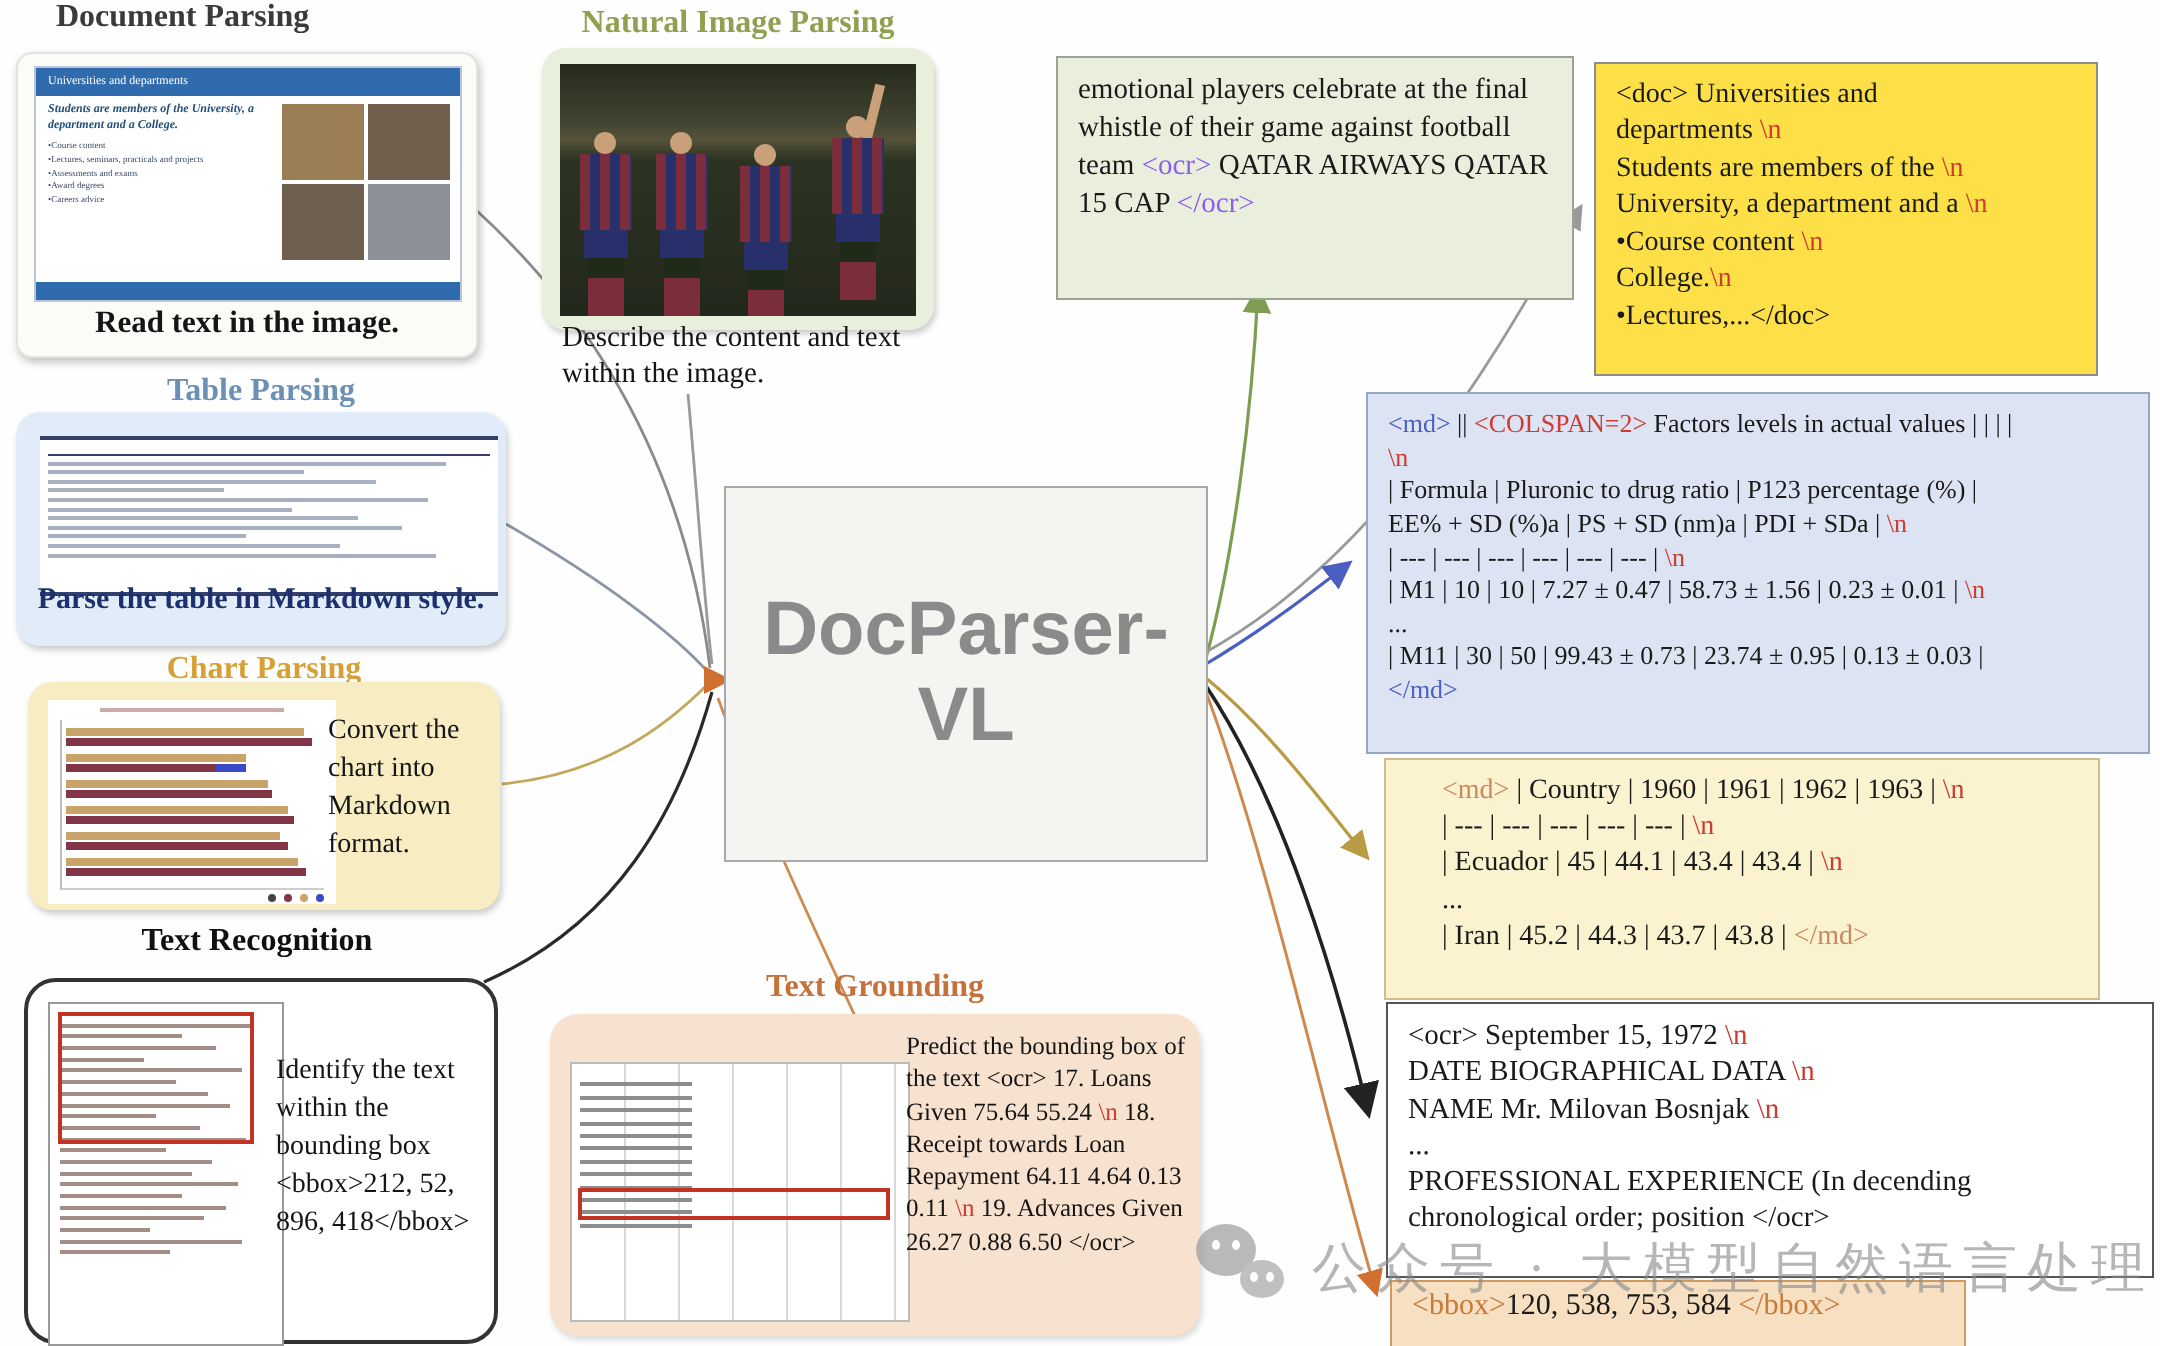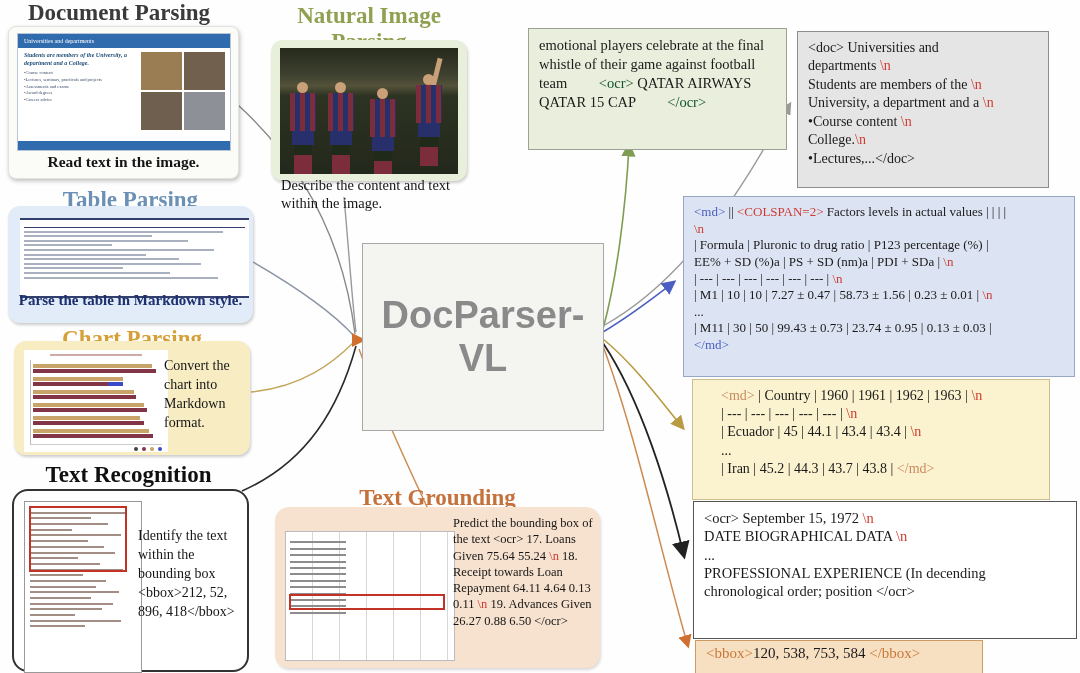--- a/index.html
+++ b/index.html
@@ -1,31 +1,31 @@
 <!DOCTYPE html>
 <html><head>
 <meta charset="utf-8">
 <style>
   html,body{margin:0;padding:0;background:#fff;}
   .stage{position:relative;width:1080px;height:673px;background:#fefefe;overflow:hidden;
          font-family:"Liberation Serif","DejaVu Serif",serif;}
   svg.links{position:absolute;left:0;top:0;width:1080px;height:673px;pointer-events:none;}
 
-  .title{position:absolute;font-size:23px;font-weight:600;text-align:center;}
+  .title{position:absolute;font-size:16px;font-weight:600;text-align:center;}
   .t-doc{left:28px;top:0;width:210px;text-align:left;color:#3a3a3a;}
   .t-nat{left:263px;top:3px;width:212px;color:#8fa050;}
   .t-table{left:8px;top:187px;width:245px;color:#6b90b5;}
   .t-chart{left:14px;top:326px;width:236px;color:#d6a037;}
   .t-rec{left:12px;top:462px;width:233px;color:#101010;font-weight:700;}
   .t-gnd{left:275px;top:485px;width:325px;color:#c4713b;}
 
   .panel{position:absolute;border-radius:12px;}
   .p-doc{left:8px;top:26px;width:229px;height:151px;background:#fbfbf8;border:1px solid #e2e2de;
          box-shadow:1px 2px 4px rgba(0,0,0,.25);border-radius:8px;}
-  .p-nat{left:271px;top:24px;width:196px;height:141px;background:#e8efda;box-shadow:1px 2px 3px rgba(0,0,0,.2);margin-top:16px;}
+  .p-nat{left:271px;top:24px;width:196px;height:141px;background:#e8efda;box-shadow:1px 2px 3px rgba(0,0,0,.2);}
   .p-table{left:8px;top:206px;width:245px;height:117px;background:#e2ecf9;box-shadow:1px 2px 3px rgba(0,0,0,.2);}
   .p-chart{left:14px;top:341px;width:236px;height:114px;background:#f8ecc3;box-shadow:1px 2px 3px rgba(0,0,0,.2);}
   .p-rec{left:12px;top:489px;width:233px;height:179px;background:#fff;border:2px solid #333;border-radius:16px;}
   .p-gnd{left:275px;top:507px;width:325px;height:161px;background:#f7e2cf;border-radius:14px;box-shadow:1px 2px 3px rgba(0,0,0,.15);}
 
   .cap{position:absolute;color:#151515;}
   .cap-doc{left:0;top:126px;width:100%;text-align:center;font-size:15.5px;font-weight:bold;}
   .cap-nat{left:10px;top:136px;width:180px;font-size:14.5px;line-height:1.25;}
   .cap-table{left:0;top:86px;width:100%;text-align:center;font-size:15px;font-weight:600;color:#1c2f6e;}
   .cap-chart{left:150px;top:16px;width:82px;font-size:14px;line-height:1.35;}
@@ -89,30 +89,30 @@
   .redbox2{position:absolute;left:3px;top:62px;width:152px;height:12px;border:2px solid #c23325;}
 
   
   .model{position:absolute;left:362px;top:243px;width:240px;height:186px;background:#f4f4f1;border:1.5px solid #a8a8a8;
          display:flex;flex-direction:column;justify-content:center;align-items:center;
          font-family:"Liberation Sans","DejaVu Sans",sans-serif;font-weight:700;font-size:38px;color:#8a8a8a;line-height:1.12;}
 
   
   .outbox{position:absolute;padding:7px 10px;font-size:14.5px;line-height:1.32;color:#1a1a1a;}
   .green{left:528px;top:28px;width:237px;height:106px;background:#e9efdc;border:1px solid #9aa391;font-size:14.5px;}
-  .grayb{left:797px;top:31px;width:230px;height:141px;background:#e5e5e5;border:1px solid #8c8c8c;font-size:14px;}
+  .grayb{left:797px;top:31px;width:230px;height:141px;background:#fde047;border:1px solid #8c8c8c;font-size:14px;}
   .blueb{left:683px;top:196px;width:370px;height:165px;background:#dce3f2;border:1px solid #97a6c4;font-size:13px;line-height:1.28;}
   .yellowb{left:692px;top:379px;width:318px;height:105px;background:#fbf2d0;border:1px solid #cbbd8d;font-size:14px;line-height:1.3;padding-left:28px;}
   .whiteb{left:693px;top:501px;width:362px;height:122px;background:#fff;border:1.5px solid #555;font-size:14.5px;line-height:1.26;}
   .bboxb{left:695px;top:640px;width:266px;height:27px;background:#f7dfc2;border:1px solid #cf9a62;font-size:15px;padding:3px 10px;}
   .rline{white-space:nowrap;}
 
   .seg-red{color:#cf3b31;}
   .seg-blue{color:#4a5fc1;}
-  .seg-green{color:#14532d;margin-left:28px;}
+  .seg-green{color:#8b5cf6;}
   .seg-tan{color:#c98a5e;}
   .seg-orange{color:#c87a3a;}
   .seg-dark{color:#1a1a1a;}
 
   
   .wm{position:absolute;left:596px;top:608px;display:flex;align-items:center;gap:8px;z-index:50;opacity:.62;}
   .wm-icon{position:relative;width:52px;height:52px;display:block;}
   .wm-icon .b1{position:absolute;left:2px;top:4px;width:30px;height:26px;border-radius:50%;background:#8f8f8f;}
   .wm-icon .b2{position:absolute;left:24px;top:22px;width:22px;height:19px;border-radius:50%;background:#9b9b9b;}
   .wm-icon .b1:before,.wm-icon .b1:after,.wm-icon .b2:before,.wm-icon .b2:after{
@@ -380,20 +380,28 @@
   <div class="outbox yellowb">
       <div class="rline"><span class="seg-tan">&lt;md&gt;</span><span> | Country | 1960 | 1961 | 1962 | 1963 | </span><span class="seg-red">\n</span></div>
       <div class="rline"><span>| --- | --- | --- | --- | --- | </span><span class="seg-red">\n</span></div>
       <div class="rline"><span>| Ecuador | 45 | 44.1 | 43.4 | 43.4 | </span><span class="seg-red">\n</span></div>
       <div class="rline"><span>...</span></div>
       <div class="rline"><span>| Iran | 45.2 | 44.3 | 43.7 | 43.8 | </span><span class="seg-tan">&lt;/md&gt;</span></div>
     </div>
   <div class="outbox whiteb">
       <div class="rline"><span>&lt;ocr&gt; September 15, 1972 </span><span class="seg-red">\n</span></div>
       <div class="rline"><span>DATE BIOGRAPHICAL DATA </span><span class="seg-red">\n</span></div>
+      <div class="rline"><span>NAME Mr. Milovan Bosnjak </span><span class="seg-red">\n</span></div>
       <div class="rline"><span>...</span></div>
       <div class="rline"><span>PROFESSIONAL EXPERIENCE (In decending</span></div>
       <div class="rline"><span>chronological order; position &lt;/ocr&gt;</span></div>
     </div>
   <div class="outbox bboxb"><span class="seg-orange">&lt;bbox&gt;</span><span class="seg-dark">120, 538, 753, 584 </span><span class="seg-orange">&lt;/bbox&gt;</span></div>
 
+  <div class="wm">
+    <span class="wm-icon">
+        <i class="b1"></i>
+        <i class="b2"></i>
+      </span>
+    <span class="wm-text">公众号 · 大模型自然语言处理</span>
+  </div>
 
 </div>
 
 </body></html>

